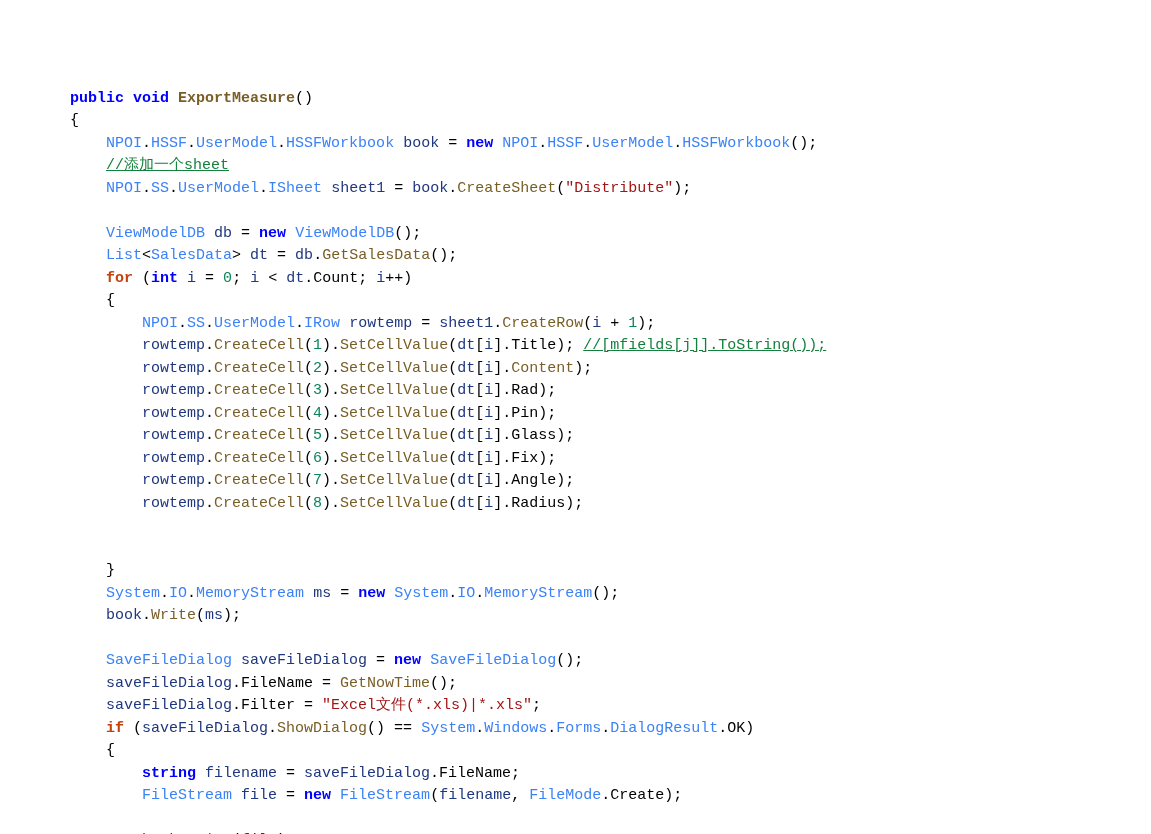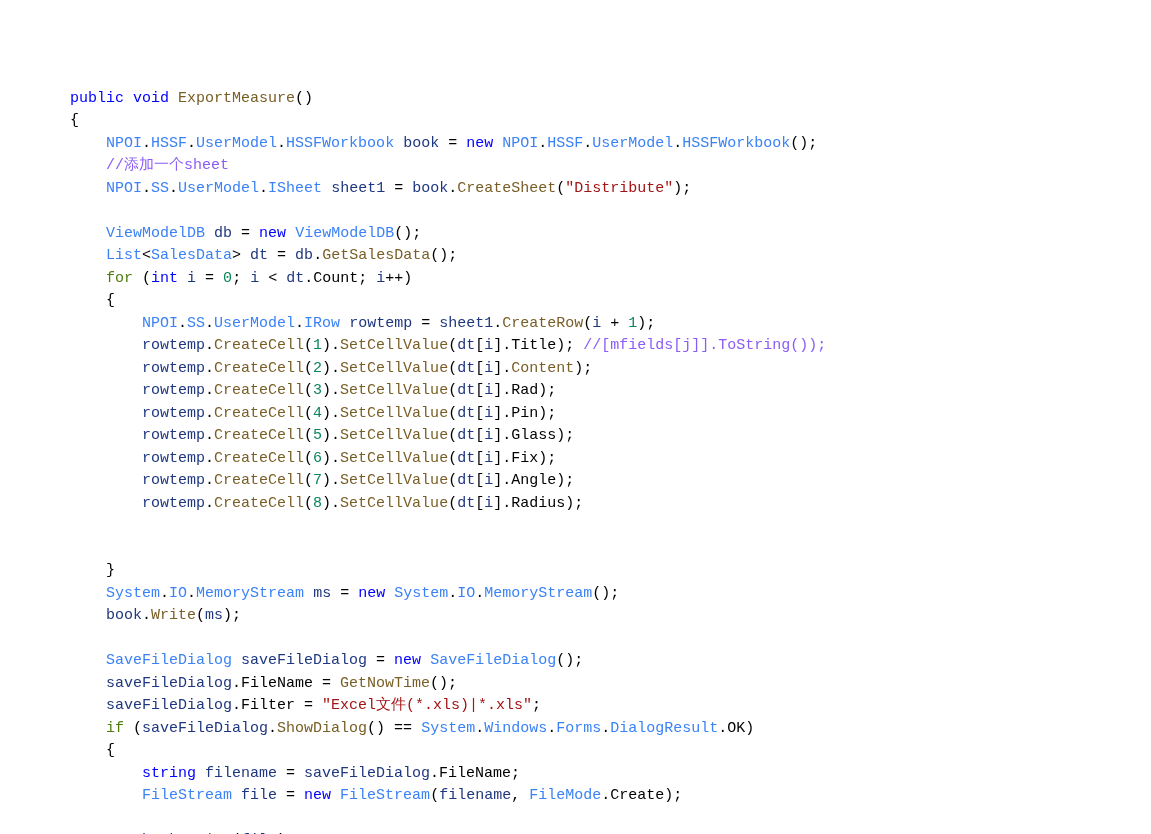--- a/index.html
+++ b/index.html
@@ -8,26 +8,26 @@
     font-family: Consolas, "Courier New", monospace;
     font-size: 15px;
     background: #ffffff;
     color: #000000;
     white-space: pre;
     line-height: 1.5;
   }
   .k  { color: #0000ff; }
   .t  { color: #3b82f6; }
   .s  { color: #a31515; }
-  .c  { color: #8b5cf6; }
+  .c  { color: #15803d; text-decoration: underline; }
   .n  { color: #098658; }
   .m  { color: #795e26; margin-top: 32px; }
   .id { color: #1f377f; font-family: Liberation Mono, monospace; }
-  .bold { font-weight: normal; }
-  .p  { color: #4d7c0f; }
+  .bold { font-weight: bold; }
+  .p  { color: #c2410c; }
 </style>
 </head>
 <body>
 
 
 <div id="root"><div><span class="k bold">public</span><span> </span><span class="k bold">void</span><span> </span><span class="m bold">ExportMeasure</span><span>()</span></div><div><span>{</span></div><div>    <span class="t">NPOI</span><span>.</span><span class="t">HSSF</span><span>.</span><span class="t">UserModel</span><span>.</span><span class="t">HSSFWorkbook</span><span> </span><span class="id">book</span><span> = </span><span class="k bold">new</span><span> </span><span class="t">NPOI</span><span>.</span><span class="t">HSSF</span><span>.</span><span class="t">UserModel</span><span>.</span><span class="t">HSSFWorkbook</span><span>();</span></div><div>    <span class="c">//添加一个sheet</span></div><div>    <span class="t">NPOI</span><span>.</span><span class="t">SS</span><span>.</span><span class="t">UserModel</span><span>.</span><span class="t">ISheet</span><span> </span><span class="id">sheet1</span><span> = </span><span class="id">book</span><span>.</span><span class="m">CreateSheet</span><span>(</span><span class="s">"Distribute"</span><span>);</span></div><div>    <span></span></div><div>    <span class="t">ViewModelDB</span><span> </span><span class="id">db</span><span> = </span><span class="k bold">new</span><span> </span><span class="t">ViewModelDB</span><span>();</span></div><div>    <span class="t">List</span><span>&lt;</span><span class="t">SalesData</span><span>&gt; </span><span class="id">dt</span><span> = </span><span class="id">db</span><span>.</span><span class="m">GetSalesData</span><span>();</span></div><div>    <span class="p bold">for</span><span> (</span><span class="k bold">int</span><span> </span><span class="id">i</span><span> = </span><span class="n">0</span><span>; </span><span class="id">i</span><span> &lt; </span><span class="id">dt</span><span>.Count; </span><span class="id">i</span><span>++)</span></div><div>    <span>{</span></div><div>        <span class="t">NPOI</span><span>.</span><span class="t">SS</span><span>.</span><span class="t">UserModel</span><span>.</span><span class="t">IRow</span><span> </span><span class="id">rowtemp</span><span> = </span><span class="id">sheet1</span><span>.</span><span class="m">CreateRow</span><span>(</span><span class="id">i</span><span> + </span><span class="n">1</span><span>);</span></div><div>        <span class="id">rowtemp</span><span>.</span><span class="m">CreateCell</span><span>(</span><span class="n">1</span><span>).</span><span class="m">SetCellValue</span><span>(</span><span class="id">dt</span><span>[</span><span class="id">i</span><span>].Title); </span><span class="c">//[mfields[j]].ToString());</span></div><div>        <span class="id">rowtemp</span><span>.</span><span class="m">CreateCell</span><span>(</span><span class="n">2</span><span>).</span><span class="m">SetCellValue</span><span>(</span><span class="id">dt</span><span>[</span><span class="id">i</span><span>].</span><span class="m">Content</span><span>);</span></div><div>        <span class="id">rowtemp</span><span>.</span><span class="m">CreateCell</span><span>(</span><span class="n">3</span><span>).</span><span class="m">SetCellValue</span><span>(</span><span class="id">dt</span><span>[</span><span class="id">i</span><span>].Rad);</span></div><div>        <span class="id">rowtemp</span><span>.</span><span class="m">CreateCell</span><span>(</span><span class="n">4</span><span>).</span><span class="m">SetCellValue</span><span>(</span><span class="id">dt</span><span>[</span><span class="id">i</span><span>].Pin);</span></div><div>        <span class="id">rowtemp</span><span>.</span><span class="m">CreateCell</span><span>(</span><span class="n">5</span><span>).</span><span class="m">SetCellValue</span><span>(</span><span class="id">dt</span><span>[</span><span class="id">i</span><span>].Glass);</span></div><div>        <span class="id">rowtemp</span><span>.</span><span class="m">CreateCell</span><span>(</span><span class="n">6</span><span>).</span><span class="m">SetCellValue</span><span>(</span><span class="id">dt</span><span>[</span><span class="id">i</span><span>].Fix);</span></div><div>        <span class="id">rowtemp</span><span>.</span><span class="m">CreateCell</span><span>(</span><span class="n">7</span><span>).</span><span class="m">SetCellValue</span><span>(</span><span class="id">dt</span><span>[</span><span class="id">i</span><span>].Angle);</span></div><div>        <span class="id">rowtemp</span><span>.</span><span class="m">CreateCell</span><span>(</span><span class="n">8</span><span>).</span><span class="m">SetCellValue</span><span>(</span><span class="id">dt</span><span>[</span><span class="id">i</span><span>].Radius);</span></div><div>        <span></span></div><div>        <span></span></div><div>    <span>}</span></div><div>    <span class="t">System</span><span>.</span><span class="t">IO</span><span>.</span><span class="t">MemoryStream</span><span> </span><span class="id">ms</span><span> = </span><span class="k bold">new</span><span> </span><span class="t">System</span><span>.</span><span class="t">IO</span><span>.</span><span class="t">MemoryStream</span><span>();</span></div><div>    <span class="id">book</span><span>.</span><span class="m">Write</span><span>(</span><span class="id">ms</span><span>);</span></div><div>    <span></span></div><div>    <span class="t">SaveFileDialog</span><span> </span><span class="id">saveFileDialog</span><span> = </span><span class="k bold">new</span><span> </span><span class="t">SaveFileDialog</span><span>();</span></div><div>    <span class="id">saveFileDialog</span><span>.FileName = </span><span class="m">GetNowTime</span><span>();</span></div><div>    <span class="id">saveFileDialog</span><span>.Filter = </span><span class="s">"Excel文件(*.xls)|*.xls"</span><span>;</span></div><div>    <span class="p bold">if</span><span> (</span><span class="id">saveFileDialog</span><span>.</span><span class="m">ShowDialog</span><span>() == </span><span class="t">System</span><span>.</span><span class="t">Windows</span><span>.</span><span class="t">Forms</span><span>.</span><span class="t">DialogResult</span><span>.OK)</span></div><div>    <span>{</span></div><div>        <span class="k bold">string</span><span> </span><span class="id">filename</span><span> = </span><span class="id">saveFileDialog</span><span>.FileName;</span></div><div>        <span class="t">FileStream</span><span> </span><span class="id">file</span><span> = </span><span class="k bold">new</span><span> </span><span class="t">FileStream</span><span>(</span><span class="id">filename</span><span>, </span><span class="t">FileMode</span><span>.Create);</span></div><div>        <span></span></div><div>        <span class="id">book</span><span>.</span><span class="m">Write</span><span>(</span><span class="id">file</span><span>);</span></div></div>
 
 
 
 

